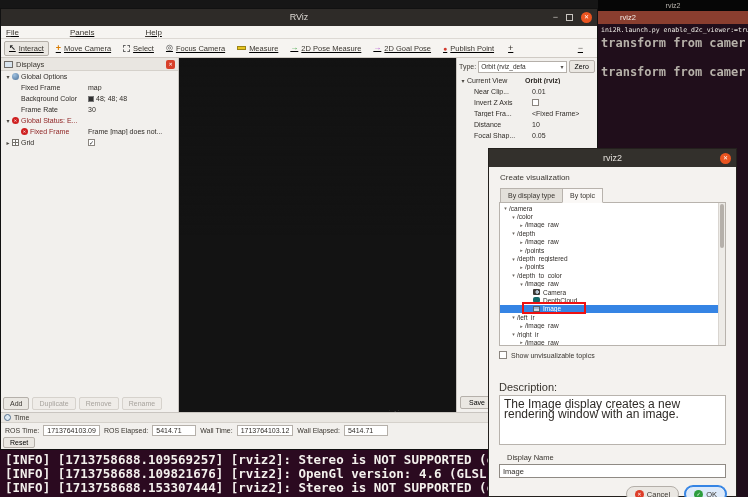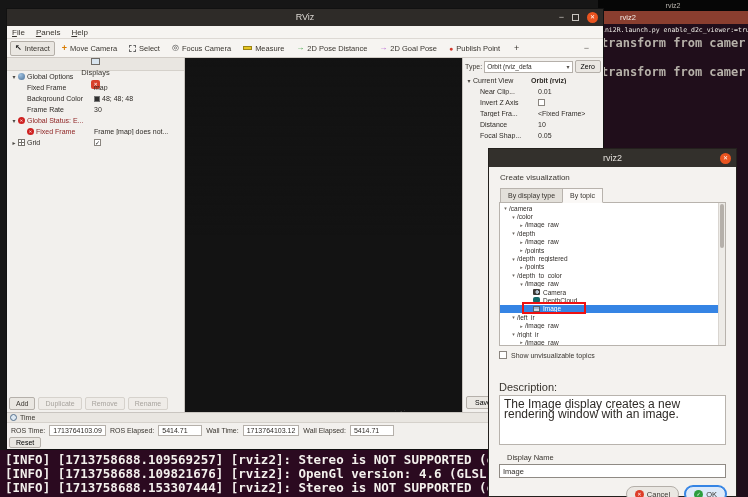--- a/index.html
+++ b/index.html
@@ -9,48 +9,48 @@
   
   .term-right{position:absolute;left:598px;top:0;width:150px;height:497px;background:#200e1b;}
   .tr-top{height:11px;background:#060606;color:#bab6b0;font-size:7px;text-align:center;line-height:11px;}
   .tr-tab{height:13px;background:#8a3e2f;color:#f2ede8;font-size:7.5px;line-height:13px;padding-left:22px;}
   .tr-body{position:relative;height:473px;overflow:hidden;}
   .tr-cmd{font-family:"DejaVu Sans Mono",monospace;font-size:6.5px;color:#eceae4;padding:2px 0 0 3px;white-space:nowrap;overflow:hidden;}
   .tr-line{font-family:"DejaVu Sans Mono",monospace;font-weight:bold;font-size:12px;color:#b6b1a9;padding-left:3px;margin-top:15px;white-space:nowrap;}
   #tr-lines .tr-line:first-child{margin-top:2px;}
 
   
-  .rviz{position:absolute;left:6px;top:8px;width:598px;height:442px;background:#f2f0ed;border:1px solid #111;}
+  .rviz{position:absolute;left:0;top:8px;width:598px;height:442px;background:#f2f0ed;border:1px solid #111;text-decoration:underline;}
   .rv-titlebar{position:relative;height:17px;background:#2e2b28;}
   .rv-title{position:absolute;left:0;right:0;text-align:center;line-height:17px;font-size:9px;color:#ddd9d4;}
   .winbtns{position:absolute;right:5px;top:0;height:17px;display:flex;align-items:center;gap:8px;}
   .wb-min{color:#c9c5c0;font-size:9px;line-height:1;}
   .wb-max{width:7px;height:7px;border:1px solid #c9c5c0;display:inline-block;}
   .wb-close{width:11px;height:11px;border-radius:50%;background:#e95420;color:#fff;font-size:6px;line-height:11px;text-align:center;display:inline-block;}
-  .rv-menubar{height:13px;background:#f6f4f1;border-bottom:1px solid #ddd9d4;padding-left:5px;display:flex;align-items:center;}
+  .rv-menubar{height:13px;background:#f6f4f1;border-bottom:1px solid #ddd9d4;padding-left:5px;display:flex;align-items:center;gap:40px;}
   .menu-item{font-size:8px;color:#39352f;margin-right:11px;display:inline-block;}
   .menu-item::first-letter{text-decoration:underline;}
   .rv-toolbar{height:19px;background:#f6f4f1;border-bottom:1px solid #cfcac4;display:flex;align-items:center;padding-left:3px;gap:2px;}
   .tool{display:inline-flex;align-items:center;gap:3px;font-size:7.5px;color:#39352f;padding:2px 4px;border:1px solid transparent;border-radius:2px;white-space:nowrap;}
   .tool.active{border-color:#b4afa8;background:#eae7e2;}
   .ticon{display:inline-block;line-height:1;}
   .icon-pointer{font-size:8px;color:#2b2b2b;font-weight:bold;}
   .icon-move{font-size:9px;color:#d97b00;font-weight:bold;}
   .icon-select{width:7px;height:7px;border:1px dashed #666;}
   .icon-focus{font-size:8px;color:#444;}
   .icon-ruler{width:9px;height:4px;background:#e7c51f;border:1px solid #9b8415;}
   .icon-green-arrow{font-size:8px;color:#2d9e33;font-weight:bold;}
   .icon-purple-arrow{font-size:8px;color:#b04fd1;font-weight:bold;}
   .icon-red-point{font-size:7px;color:#d23a2e;}
   .tool-add{font-size:9px;padding:1px 6px;}
   .tool-remove{margin-left:auto;margin-right:9px;font-size:9px;color:#6f6b66;}
 
   .rv-body{position:absolute;top:49px;left:0;right:0;height:354px;display:flex;}
   .displays{width:178px;border-right:1px solid #c9c5c0;position:relative;background:#f2f0ed;flex:none;}
-  .panel-header{height:13px;background:#e9e6e1;border-bottom:1px solid #d5d1cb;display:flex;align-items:center;gap:3px;padding:0 3px;flex-direction:column;}
+  .panel-header{height:13px;background:#e9e6e1;border-bottom:1px solid #d5d1cb;display:flex;align-items:center;gap:3px;padding:0 3px;}
   .ph-icon{width:9px;height:7px;border:1px solid #6f6b66;background:#d8e4ee;flex:none;}
   .ph-title{flex:1;font-size:7.5px;color:#39352f;}
   .ph-close{width:9px;height:9px;border-radius:2px;background:#d8402a;color:#fff;font-size:5px;line-height:9px;text-align:center;flex:none;}
   .prow{height:11px;display:flex;align-items:center;font-size:7px;color:#2f2b27;}
   .arrow{width:8px;font-size:6px;color:#4c4843;text-align:center;flex:none;}
   .picon{width:7px;height:7px;flex:none;margin-right:2px;border-radius:50%;}
   .pi-options{background:radial-gradient(circle at 35% 30%,#9fc1e0,#4a6f96);}
   .pi-error{background:#cf2020;color:#fff;font-size:4px;line-height:7px;text-align:center;}
   .pi-grid{border-radius:0;border:1px solid #76726c;background:#fff;background-image:linear-gradient(90deg,transparent 2px,#76726c 2px,#76726c 3px,transparent 3px),linear-gradient(0deg,transparent 2px,#76726c 2px,#76726c 3px,transparent 3px);}
   .pname{flex:1;white-space:nowrap;overflow:hidden;}
@@ -182,21 +182,21 @@
         <span class="tool">
           <span class="ticon icon-focus">◎</span>
           <span class="tlabel">Focus Camera</span>
         </span>
         <span class="tool">
           <span class="ticon icon-ruler"></span>
           <span class="tlabel">Measure</span>
         </span>
         <span class="tool">
           <span class="ticon icon-green-arrow">→</span>
-          <span class="tlabel">2D Pose Distance</span>
+          <span class="tlabel">2D Pose Measure</span>
         </span>
         <span class="tool">
           <span class="ticon icon-purple-arrow">→</span>
           <span class="tlabel">2D Goal Pose</span>
         </span>
         <span class="tool">
           <span class="ticon icon-red-point">●</span>
           <span class="tlabel">Publish Point</span>
         </span>
         <span class="tool tool-add">+</span>

